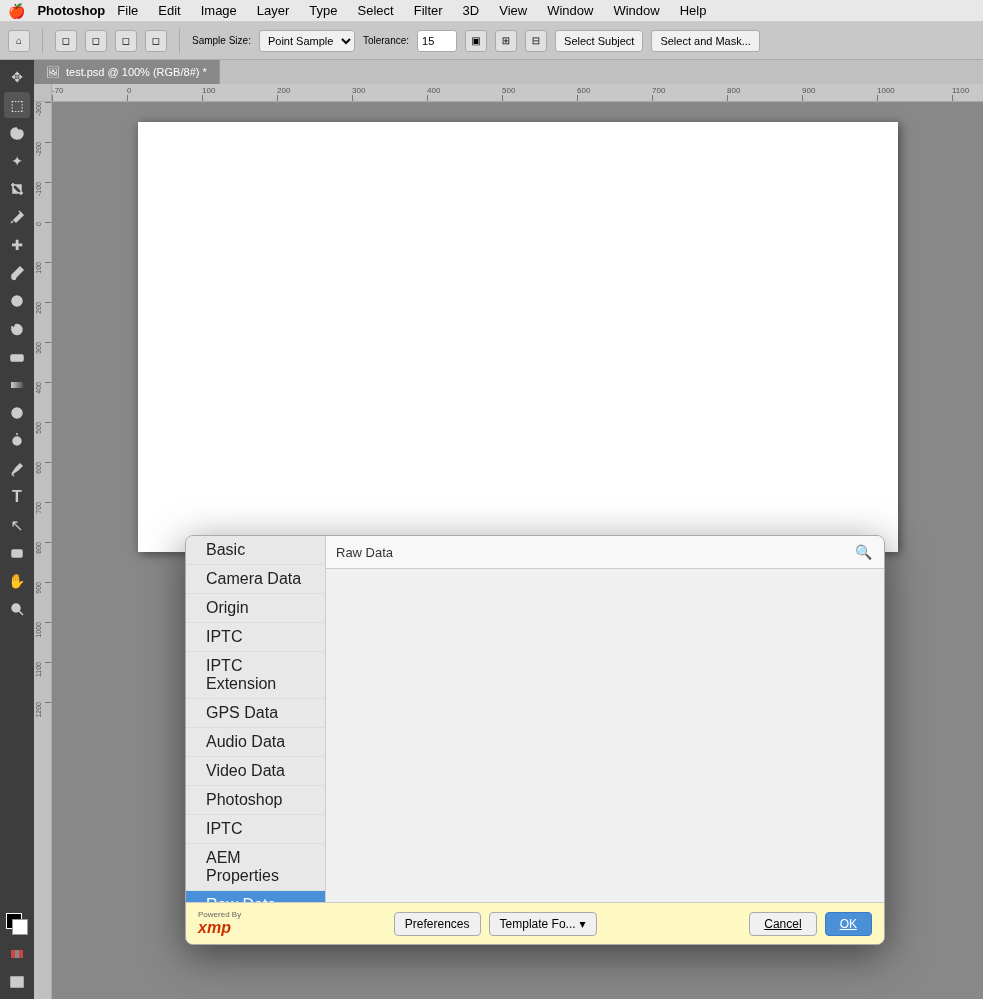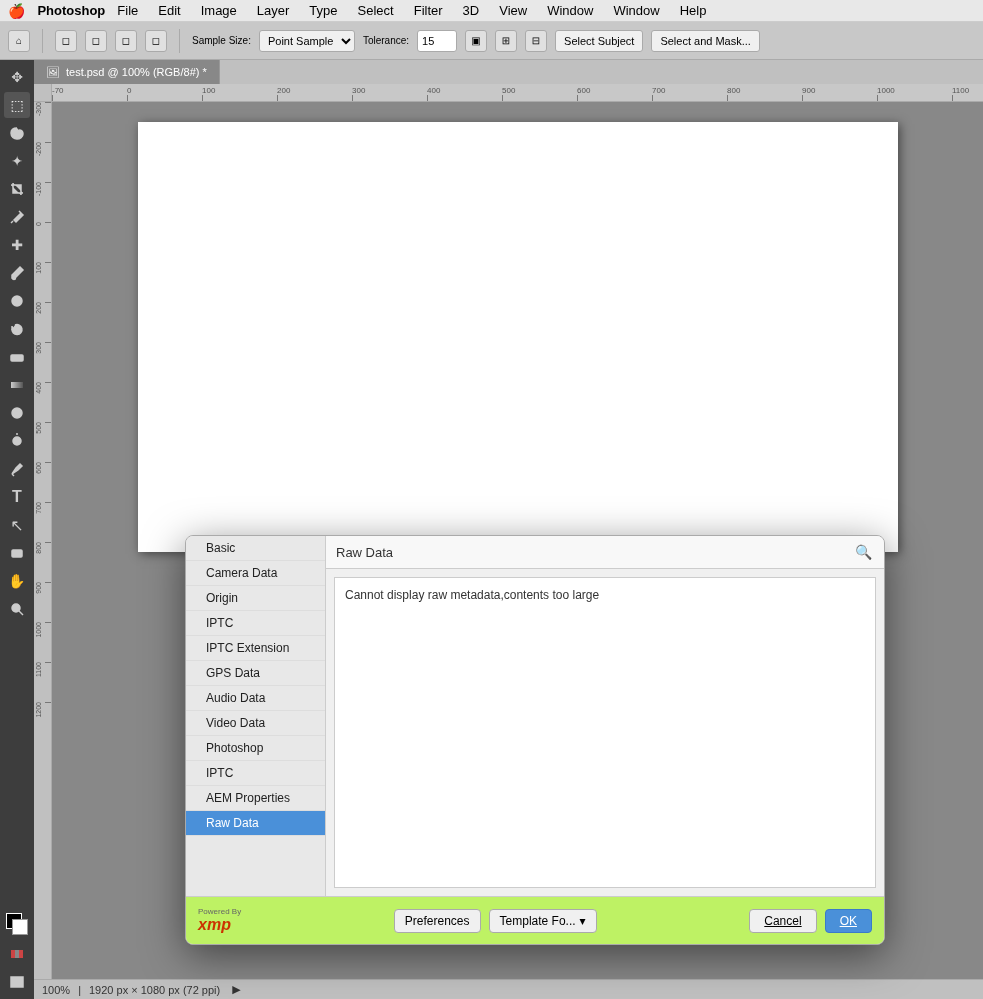--- a/index.html
+++ b/index.html
@@ -313,21 +313,21 @@
     
     .dialog-nav {
       width: 140px;
       background: #e8e8e8;
       border-right: 1px solid #ccc;
       overflow-y: auto;
       flex-shrink: 0;
     }
     .dialog-nav-item {
       padding: 5px 20px;
-      font-size: 12px;
+      font-size: 16px;
       color: #222;
       cursor: pointer;
       border-bottom: 1px solid #ddd;
     }
     .dialog-nav-item.active {
       background: #4a90d9;
       color: #fff;
     }
 
     
@@ -366,22 +366,22 @@
       background: #fff;
       border: 1px solid #ccc;
       margin: 8px;
       overflow-y: auto;
       font-size: 12px;
       color: #333;
     }
 
     
     .dialog-footer {
-      height: 48px;
-      background: #bef264;
+      height: 42px;
+      background: #fef9c3;
       border-top: 1px solid #ccc;
       display: flex;
       align-items: center;
       justify-content: space-between;
       padding: 0 12px;
       flex-shrink: 0;
     }
     .xmp-logo {
       display: flex;
       flex-direction: column;
@@ -673,26 +673,20 @@
             <div style="position: absolute; top: 600px; left: 1px; font-size: 7px; color: rgb(85, 85, 85); line-height: 1; writing-mode: vertical-rl; transform: rotate(180deg);">1200</div>
             <div style="position: absolute; top: 600px; right: 0px; height: 1px; width: 6px; background: rgb(119, 119, 119);"></div>
           </div>
 
         <div class="canvas-viewport">
           <div class="canvas-document"></div>
         </div>
       </div>
     </div>
 
-    <div class="status-bar">
-      <span>100%</span>
-      <span>|</span>
-      <span>1920 px × 1080 px (72 ppi)</span>
-      <span style="margin-left:4px;">▶</span>
-    </div>
   </div>
 
   <div class="dialog-overlay">
     <div class="dialog">
 
 
       <div class="dialog-body">
 
         <div class="dialog-nav">
           <div class="dialog-nav-item">Basic</div>
@@ -706,23 +700,20 @@
           <div class="dialog-nav-item">Photoshop</div>
           <div class="dialog-nav-item">IPTC</div>
           <div class="dialog-nav-item">AEM Properties</div>
           <div class="dialog-nav-item active">Raw Data</div>
         </div>
 
         <div class="dialog-content">
           <div class="dialog-content-header">
             <span class="dialog-content-title">Raw Data</span>
             <div class="dialog-search">🔍</div>
-          </div>
-          <div class="dialog-content-body">
-            <span>Cannot display raw metadata,contents too large</span>
           </div>
         </div>
       </div>
 
       <div class="dialog-footer">
         <div class="xmp-logo">
           <span class="xmp-powered-by">Powered By</span>
           <span class="xmp-text">xmp</span>
         </div>
         <div class="dialog-footer-center">

